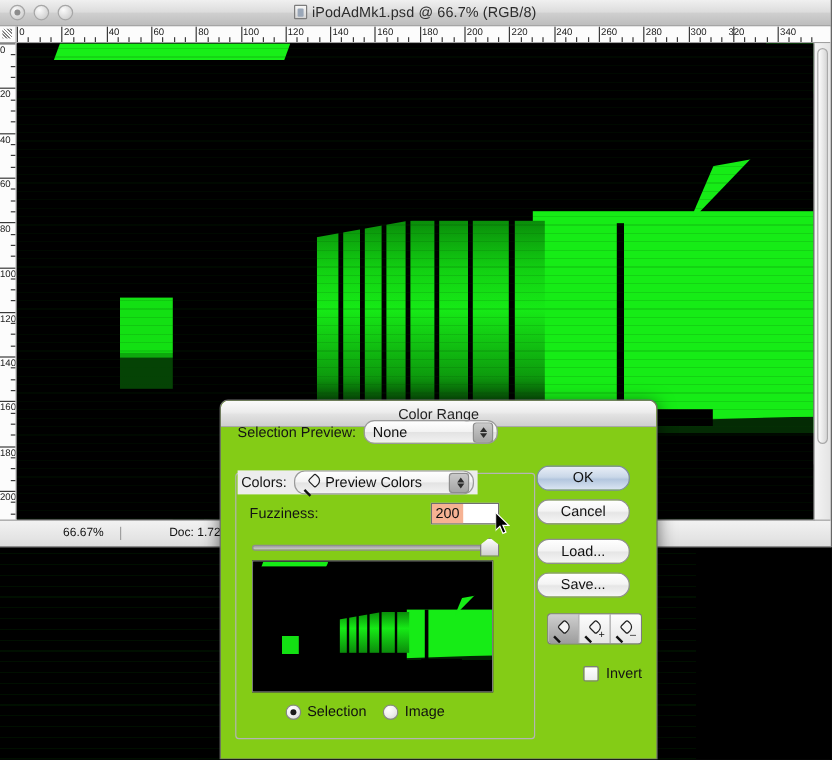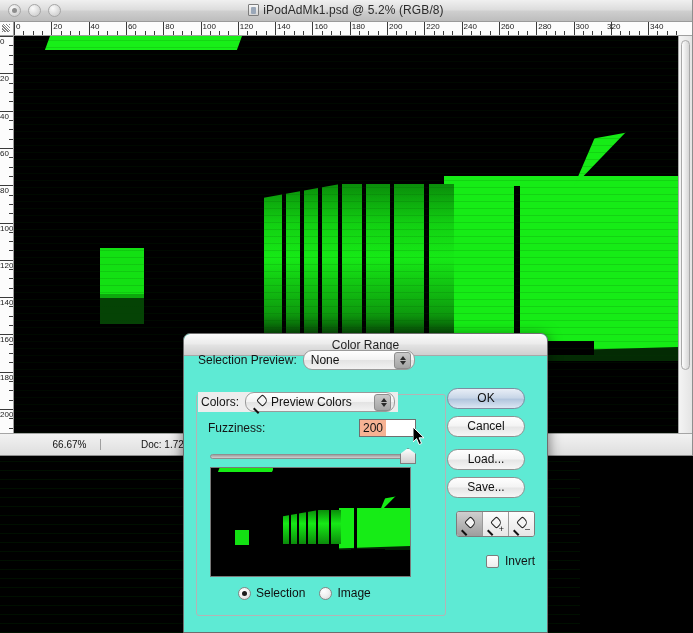--- a/index.html
+++ b/index.html
@@ -175,21 +175,21 @@
     border-left:1px solid #a8a8a8;
   }
   .sb-grip::after{
     content:""; position:absolute; left:3px; top:7px; width:8px; height:9px;
     background:repeating-linear-gradient(135deg,#8d8d8d 0 1px,rgba(0,0,0,0) 1px 3px);
   }
 
   
   .dialog {
     position:absolute; left:183px; top:333px; width:365px; height:300px;
-    background:#5eead4;
+    background:#84cc16;
     border:1px solid #6e6e6e;
     border-radius:7px 7px 0 0;
     box-shadow:0 3px 14px rgba(0,0,0,.55);
     overflow:hidden;
   }
   .dlg-title {
     height:22px; border-radius:6px 6px 0 0;
     background:linear-gradient(180deg,#fbfbfb 0%,#ececec 45%,#e2e2e2 55%,#cfcfcf 100%);
     border-bottom:1px solid #a8a8a8;
     text-align:center; font-size:12px; color:#1f1f1f; line-height:22px;
@@ -337,21 +337,21 @@
 
   <div class="win">
 
     <div class="titlebar">
       <div class="traffic">
         <div class="light closeb"></div>
         <div class="light"></div>
         <div class="light"></div>
       </div>
       <div class="title-text">
-        <span class="title-icon"></span><span>iPodAdMk1.psd @ 5.2% (RGB/8)</span>
+        <span class="title-icon"></span><span>iPodAdMk1.psd @ 66.7% (RGB/8)</span>
       </div>
     </div>
 
     <div class="ruler-corner"></div>
     <div class="ruler-h" id="rulerH">
         <div class="tick" style="left: 0px; top: 0px; width: 1px; height: 13px;"></div>
         <div class="rl-h" style="left: 2px;">0</div>
         <div class="tick" style="left: 9.325px; top: 9px; width: 1px; height: 4px;"></div>
         <div class="tick" style="left: 18.65px; top: 9px; width: 1px; height: 4px;"></div>
         <div class="tick" style="left: 27.975px; top: 9px; width: 1px; height: 4px;"></div>

